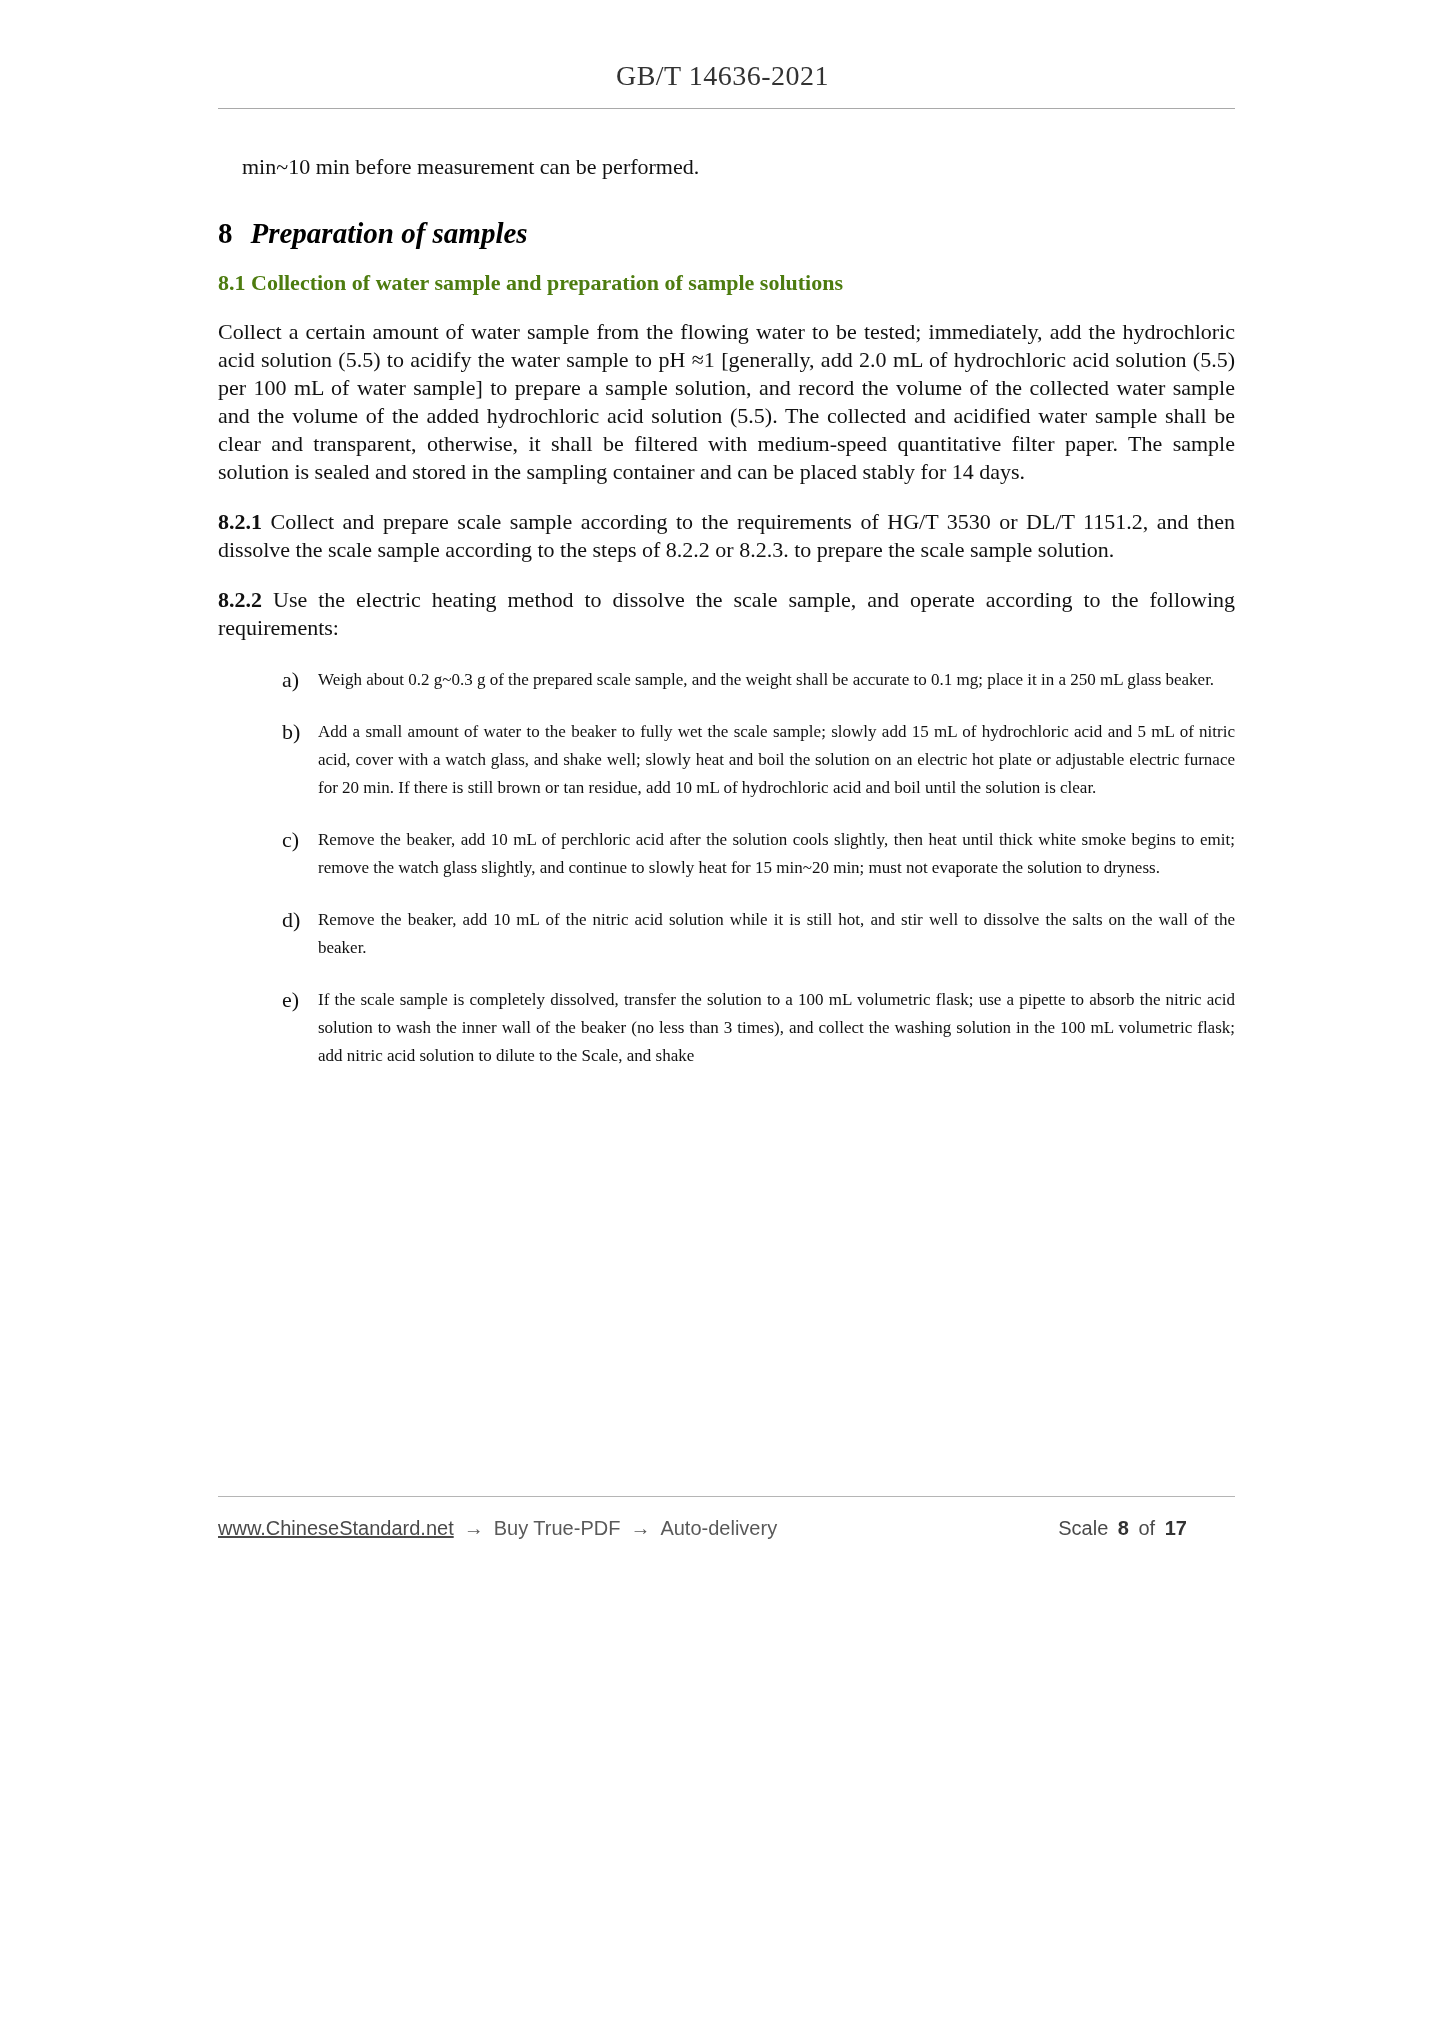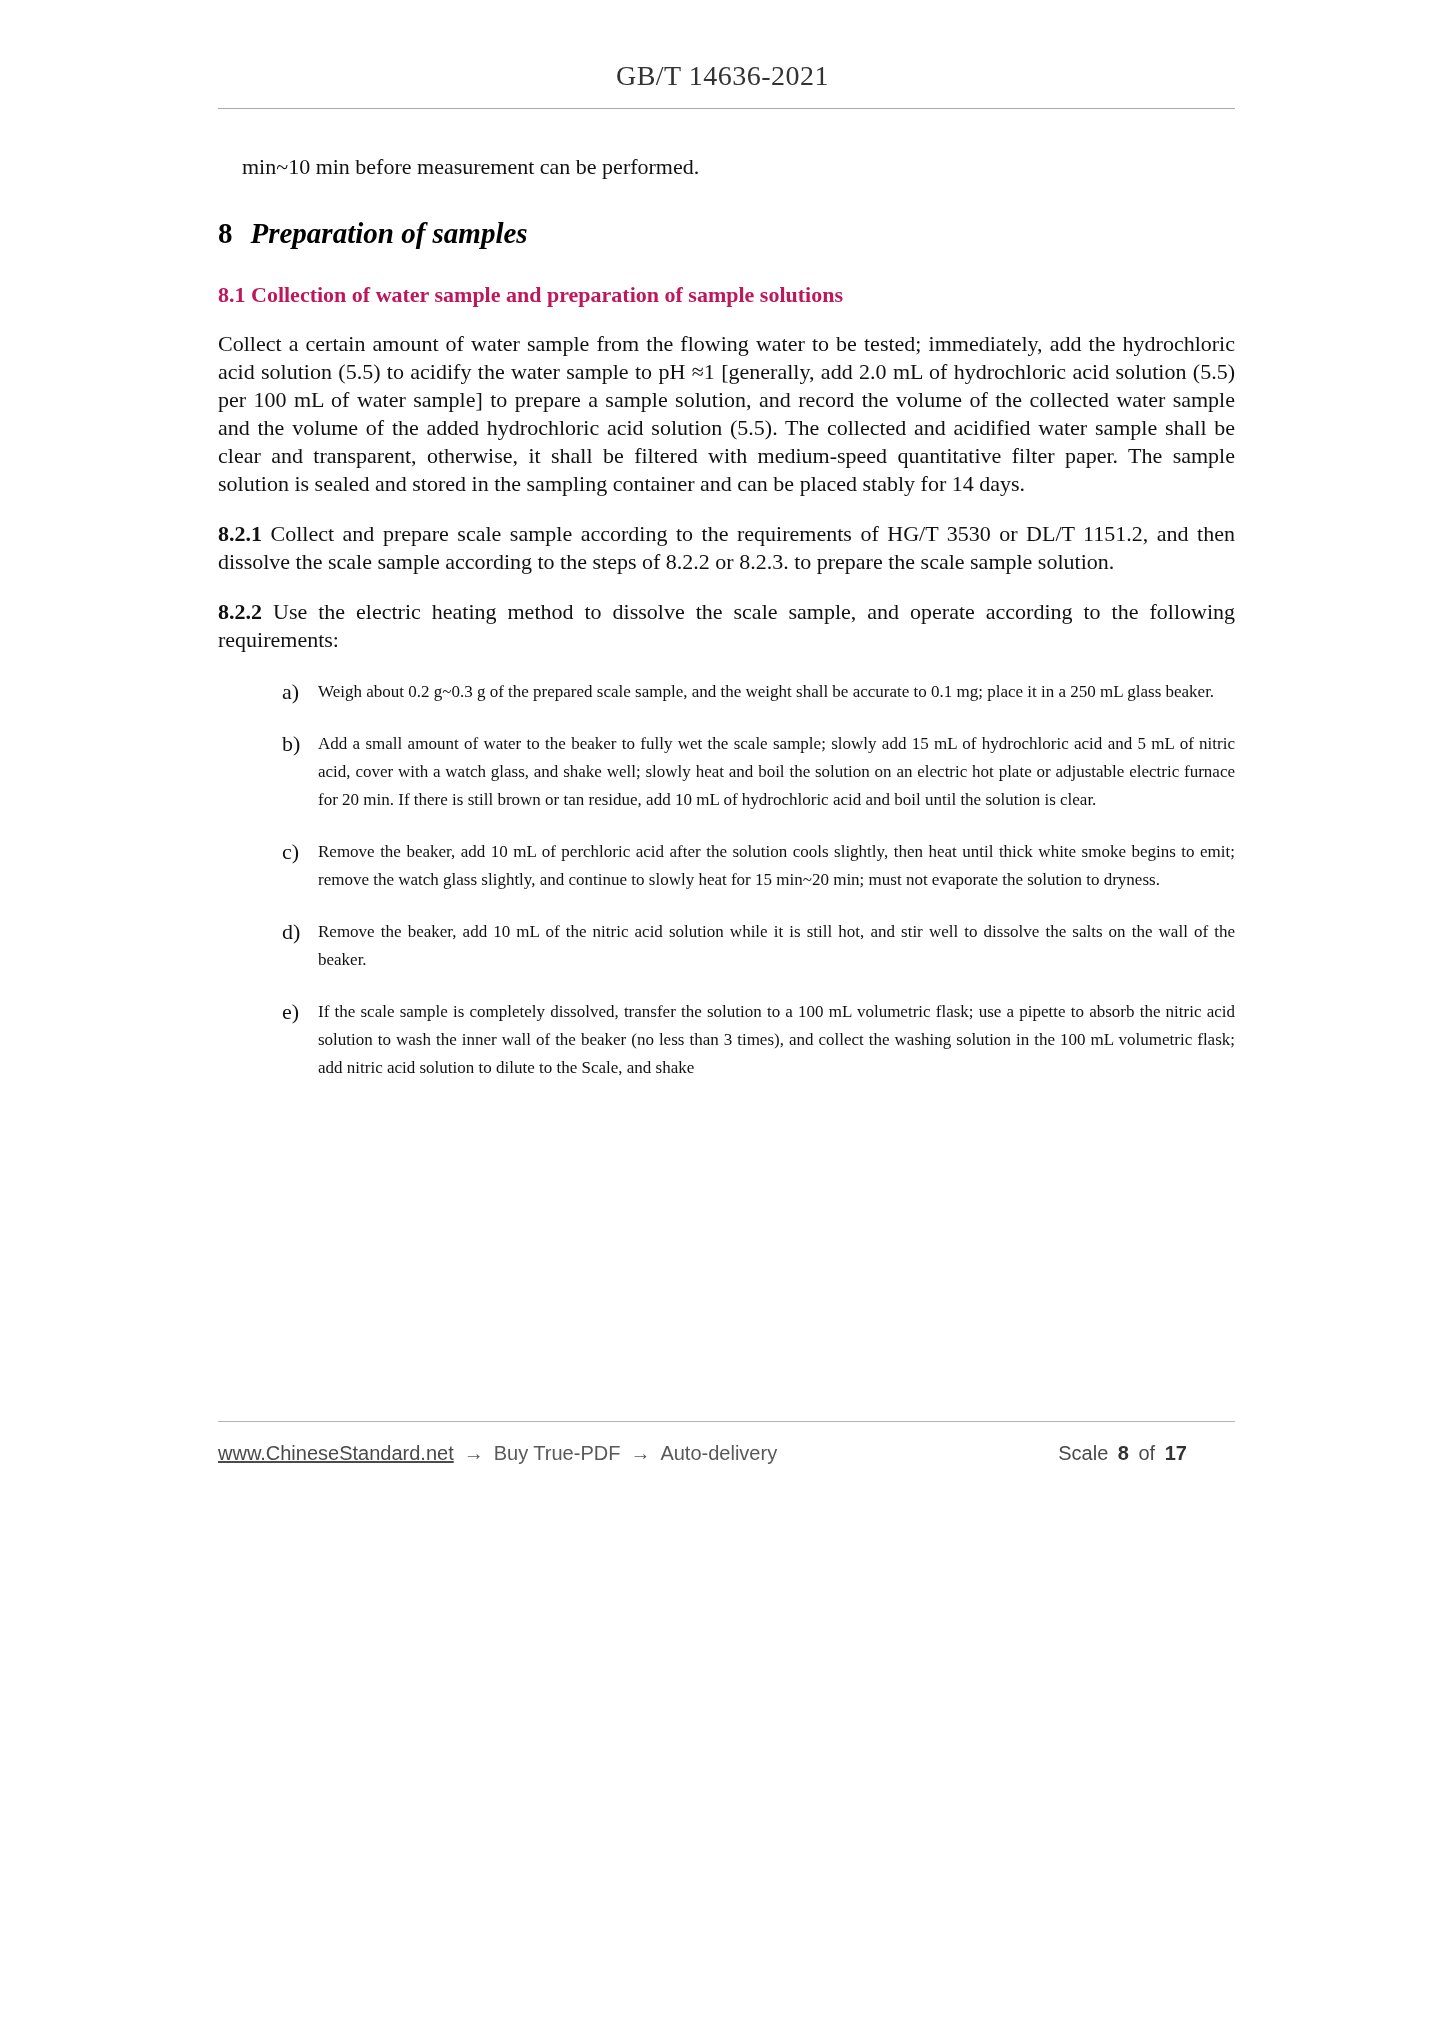--- a/index.html
+++ b/index.html
@@ -35,24 +35,24 @@
   }
   .intro-par { margin-top: 44px; margin-left: 24px; }
   .section-heading {
     margin-top: 36px;
     font-size: 29px;
     font-weight: bold;
     color: #000;
   }
   .section-heading .section-title { margin-left: 18px; font-style: italic; }
   .sub-heading {
-    margin-top: 32px;
+    margin-top: 20px;
     font-size: 22px;
     font-weight: bold;
-    color: #be185d;
+    color: #4d7c0f;
   }
   .clause-par { margin-top: 22px; }
   .clause-num { font-weight: bold; }
   .step-list { margin-top: 0; }
   .step {
     display: flex;
     margin-top: 24px;
     padding-left: 64px;
   }
   .step-marker {
@@ -63,21 +63,21 @@
   .step-text {
     flex: 1;
     font-size: 17px;
     line-height: 28px;
     text-align: justify;
   }
   .page-footer {
     position: absolute;
     left: 218px;
     right: 210px;
-    top: 1421px;
+    top: 1496px;
     border-top: 1px solid #b5b5b5;
     padding-top: 20px;
     font-family: "Liberation Sans", sans-serif;
     font-size: 20px;
     color: #595959;
     display: flex;
     align-items: baseline;
   }
   .footer-left { display: flex; align-items: baseline; gap: 10px; }
   .site-link {

